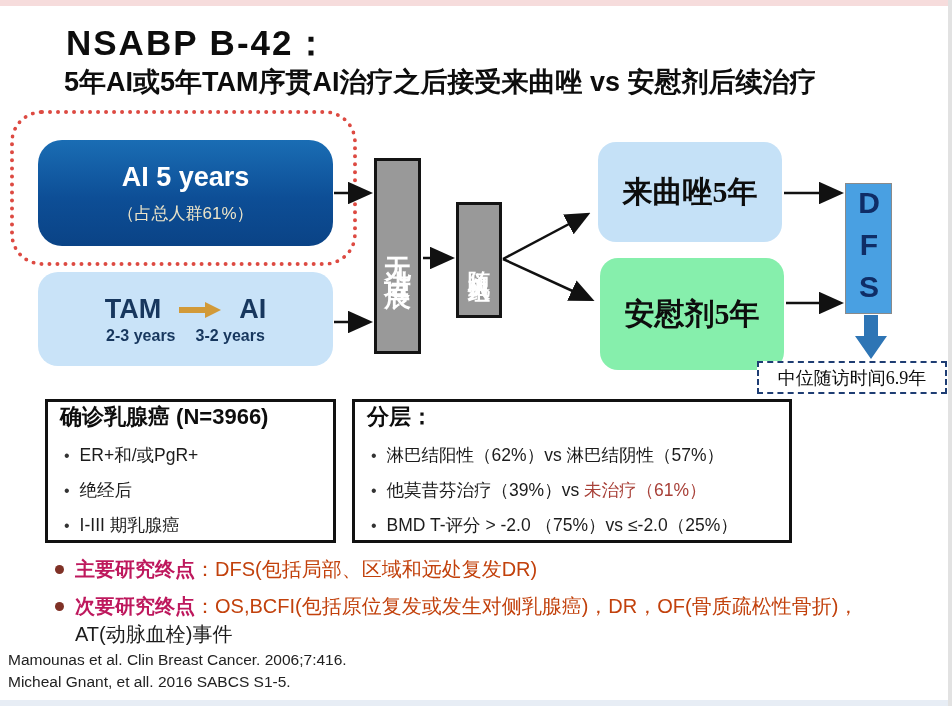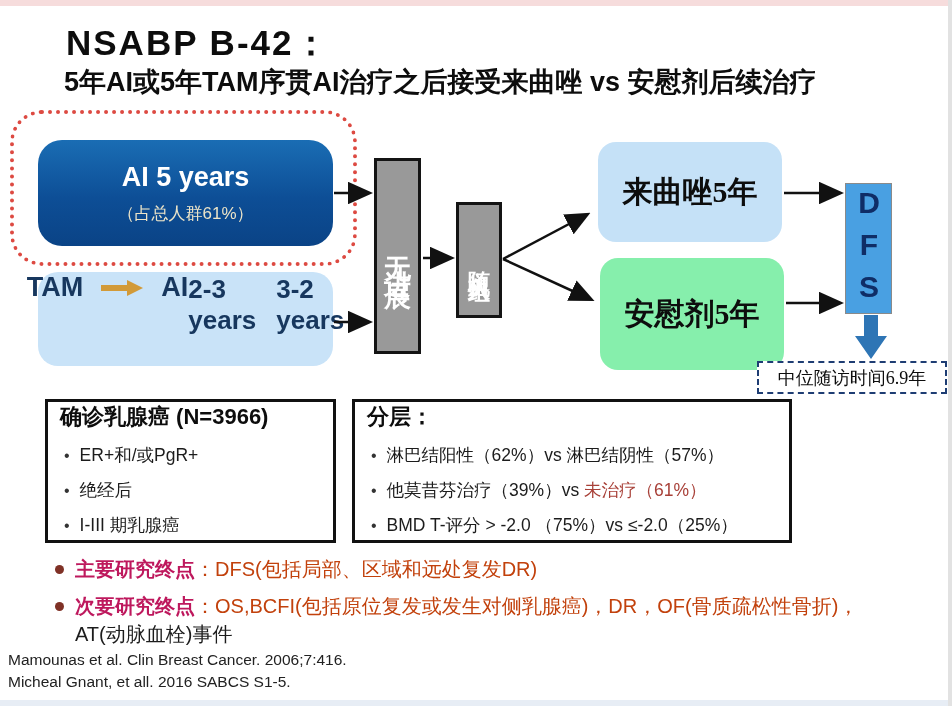--- a/index.html
+++ b/index.html
@@ -20,23 +20,23 @@
     border:4px dotted #dd4a42; border-radius:32px; box-sizing:border-box; }
 
   .ai-box { position:absolute; left:38px; top:140px; width:295px; height:106px; border-radius:24px;
     background:linear-gradient(180deg,#1a6db4 0%, #0d4e96 55%, #0a4386 100%);
     display:flex; flex-direction:column; align-items:center; justify-content:center; }
   .ai-line1 { font-size:27px; font-weight:bold; color:#ffffff; }
   .ai-line2 { font-size:17px; color:#ece4c8; margin-top:9px; font-weight:normal; }
 
   .tam-box { position:absolute; left:38px; top:272px; width:295px; height:94px; border-radius:20px;
     background:#c9e3f8; color:#17375e; font-weight:bold;
-    display:flex; flex-direction:row; justify-content:center; align-items:flex-start; }
+    display:flex; flex-direction:column; justify-content:center; align-items:center; }
   .tam-row1 { display:flex; align-items:center; gap:18px; font-size:27px; }
-  .tam-row2 { display:flex; gap:20px; font-size:26px; margin-top:2px; }
+  .tam-row2 { display:flex; gap:20px; font-size:16px; margin-top:2px; }
 
   .vbar { position:absolute; background:#999999; border:3px solid #141414; box-sizing:border-box;
     color:#ffffff; font-weight:bold; display:flex; align-items:center; justify-content:center;
     writing-mode:vertical-rl; text-orientation:upright; }
   .vbar-noprog { left:374px; top:158px; width:47px; height:196px; font-size:27px; letter-spacing:14px; }
   .vbar-random { left:456px; top:202px; width:46px; height:116px; font-size:22px; letter-spacing:3px; }
 
   .arm { position:absolute; width:184px; height:100px; border-radius:18px;
     display:flex; align-items:center; justify-content:center; font-size:30px; font-weight:bold;
     color:#0d0d0d; font-family:"Liberation Serif","DejaVu Serif",serif; }

